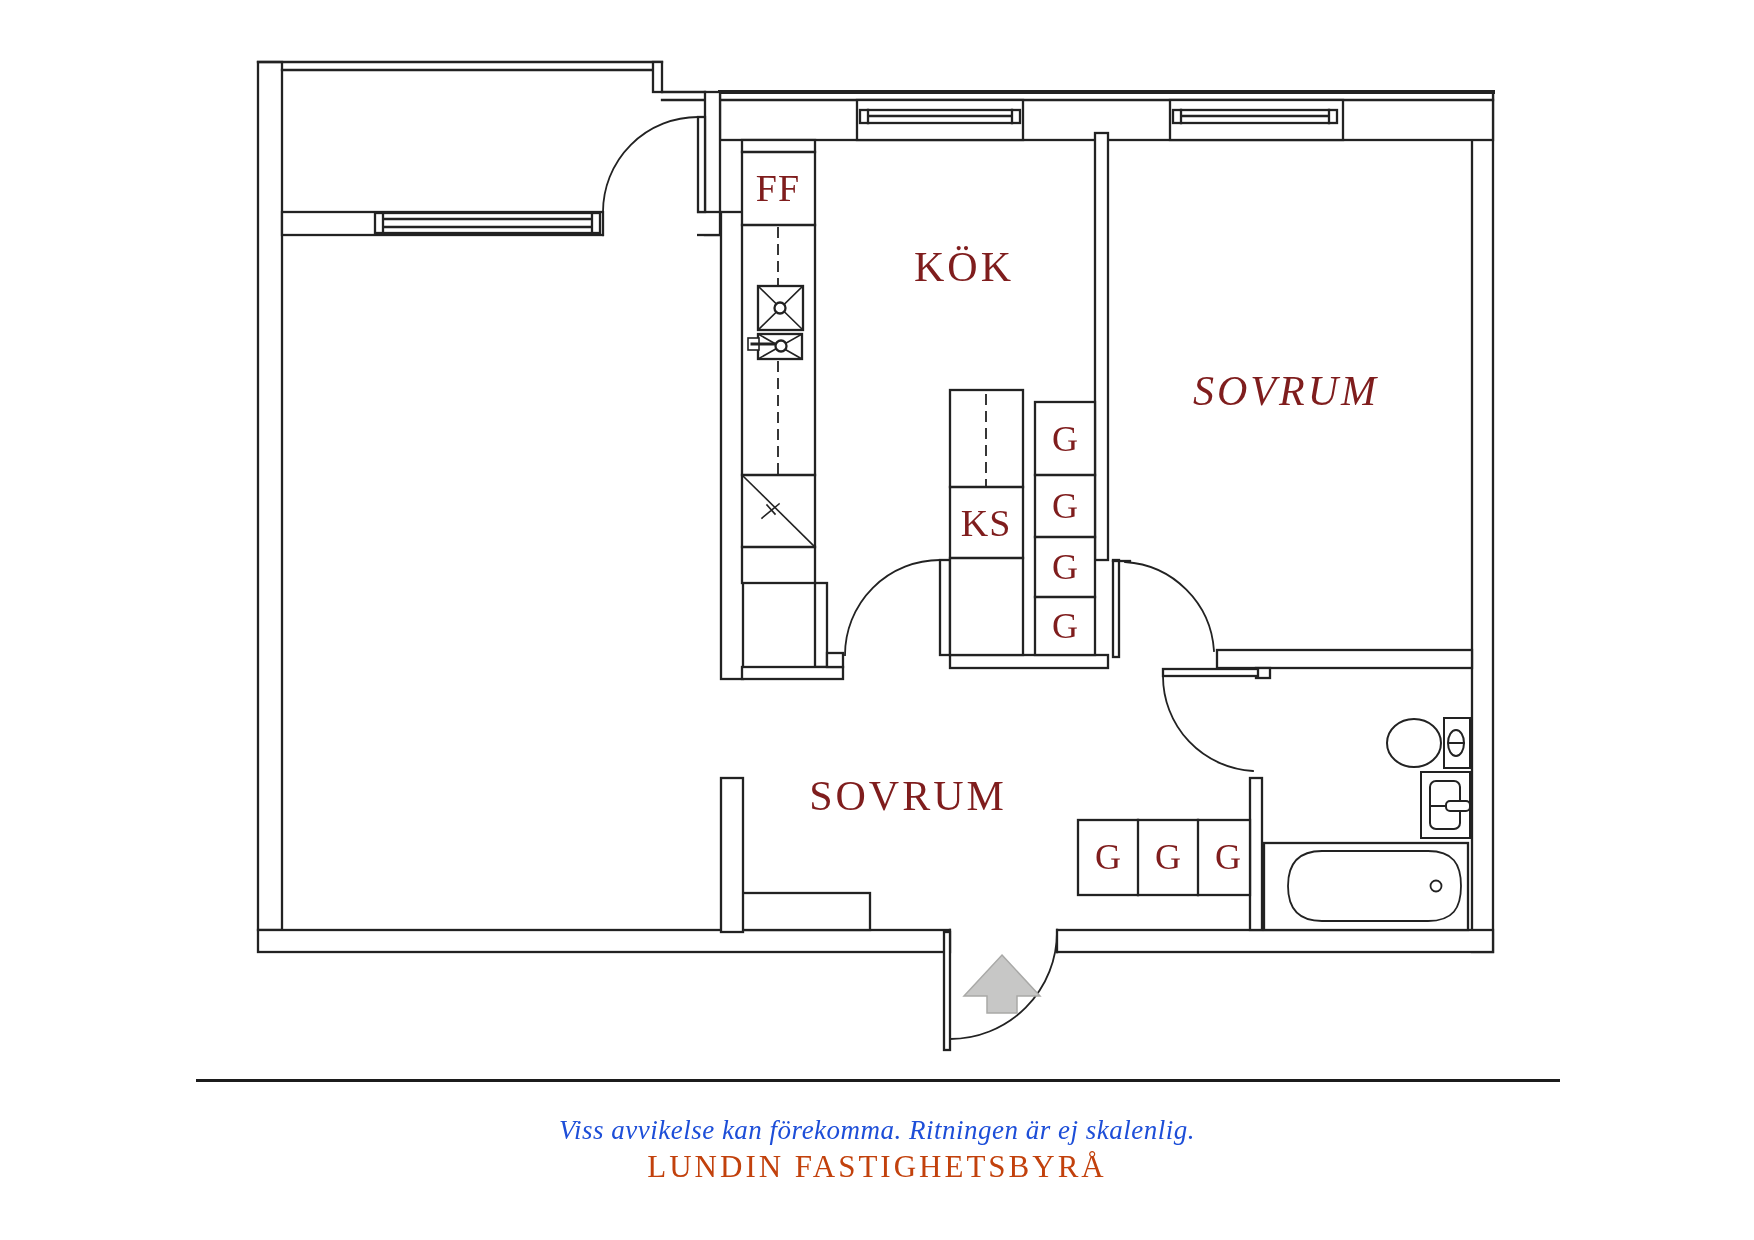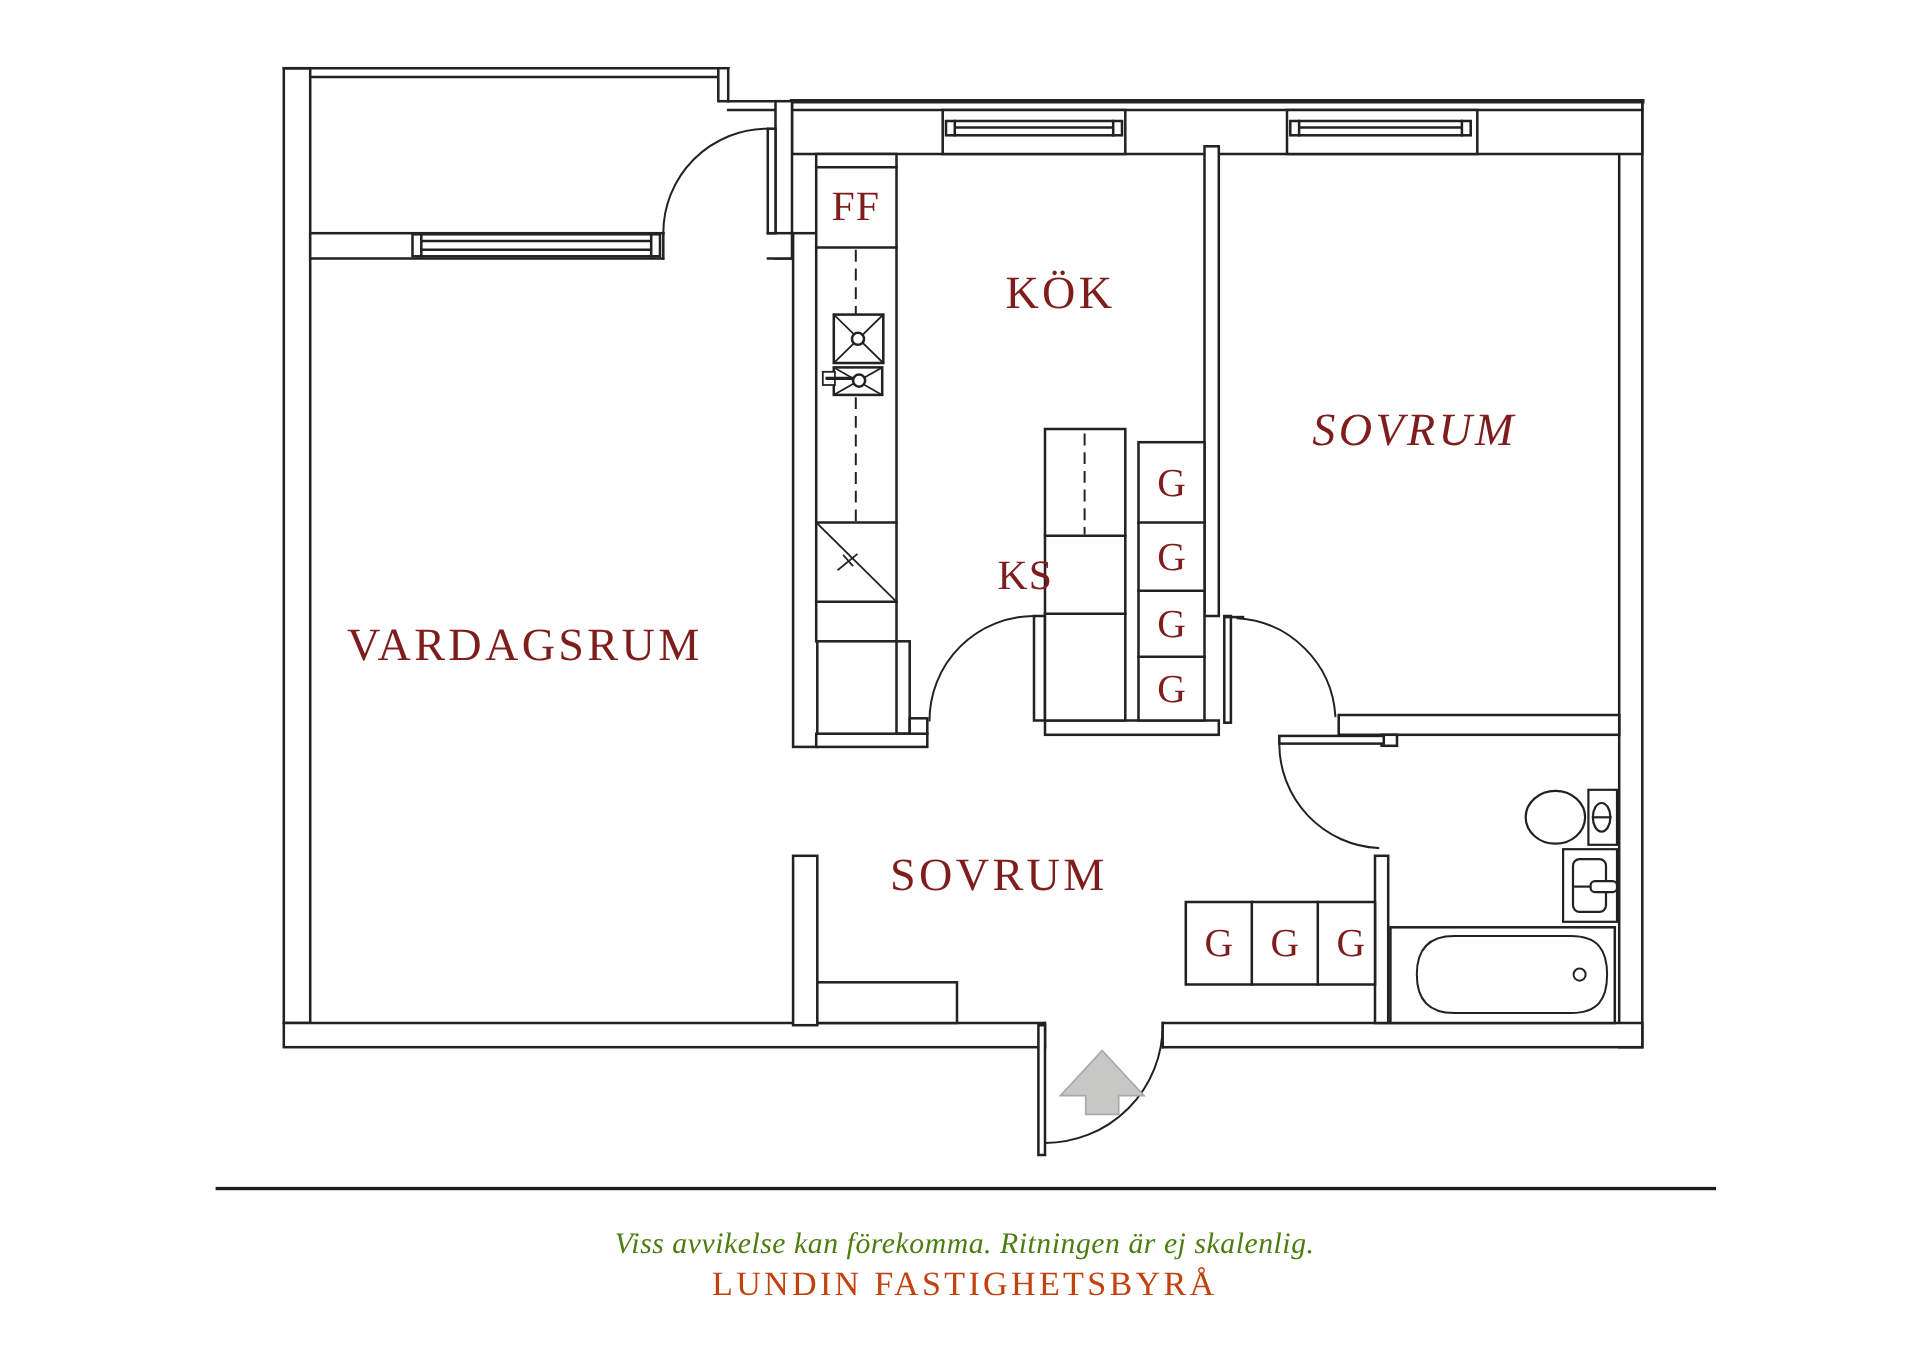--- a/index.html
+++ b/index.html
@@ -16,21 +16,21 @@
     transform:translate(-50%,-52%);
     color:#7f1d1d;
     white-space:nowrap;
     line-height:1;
     user-select:none;
   }
   .room{font-size:42px;letter-spacing:3px;}
   .appl{font-size:38px;letter-spacing:1px;}
   .ward{font-size:36px;}
   .footer-disclaimer{
-    font-size:27px;font-style:italic;letter-spacing:0.5px;color:#4d7c0f;
+    font-size:27px;font-style:italic;letter-spacing:0.5px;color:#1d4ed8;
   }
   .footer-brand{
     font-size:31px;letter-spacing:3px;color:#c2410c;
   }
   .divider{
     position:absolute;left:196px;top:1079px;width:1364px;height:2.6px;
     background:#1c1c1c;
   }
 </style>
 </head>
@@ -183,27 +183,26 @@
       <g>
         <rect x="1264" y="843" width="204" height="87" fill="#fff"></rect>
         <path d="M1322,851 H1428 C1453,851 1461,864 1461,886 C1461,908 1453,921 1428,921 H1322 C1296,921 1288,906 1288,886 C1288,866 1296,851 1322,851 Z" stroke-width="1.8"></path>
         <circle cx="1436" cy="886" r="5.5" stroke-width="1.8" fill="#fff"></circle>
       </g>
 
       <polygon points="1002,955 1040,996 1017,996 1017,1013 987,1013 987,996 964,996" fill="#c7c7c6" stroke="#a9a9a7" stroke-width="1.5"></polygon>
     </g>
   </svg>
 
-  <div class="lbl room" style="left:477px;top:588px;">VARDAGSRUM</div>
   <div class="lbl room" style="left:952px;top:268px;margin-left:12px;">KÖK</div>
   <div class="lbl room" style="left:1286px;top:392px;font-style:italic;">SOVRUM</div>
   <div class="lbl room" style="left:908px;top:797px;">SOVRUM</div>
 
   <div class="lbl appl" style="left:778px;top:189px;">FF</div>
-  <div class="lbl appl" style="left:932px;top:524px;font-family:Liberation Serif, serif;">KS</div>
+  <div class="lbl appl" style="left:986px;top:524px;font-family:Liberation Serif, serif;">KS</div>
 
   <div class="lbl ward" style="left:1065px;top:440px;">G</div>
   <div class="lbl ward" style="left:1065px;top:507px;">G</div>
   <div class="lbl ward" style="left:1065px;top:568px;">G</div>
   <div class="lbl ward" style="left:1065px;top:627px;">G</div>
 
   <div class="lbl ward" style="left:1108px;top:858px;">G</div>
   <div class="lbl ward" style="left:1168px;top:858px;">G</div>
   <div class="lbl ward" style="left:1228px;top:858px;">G</div>
 

